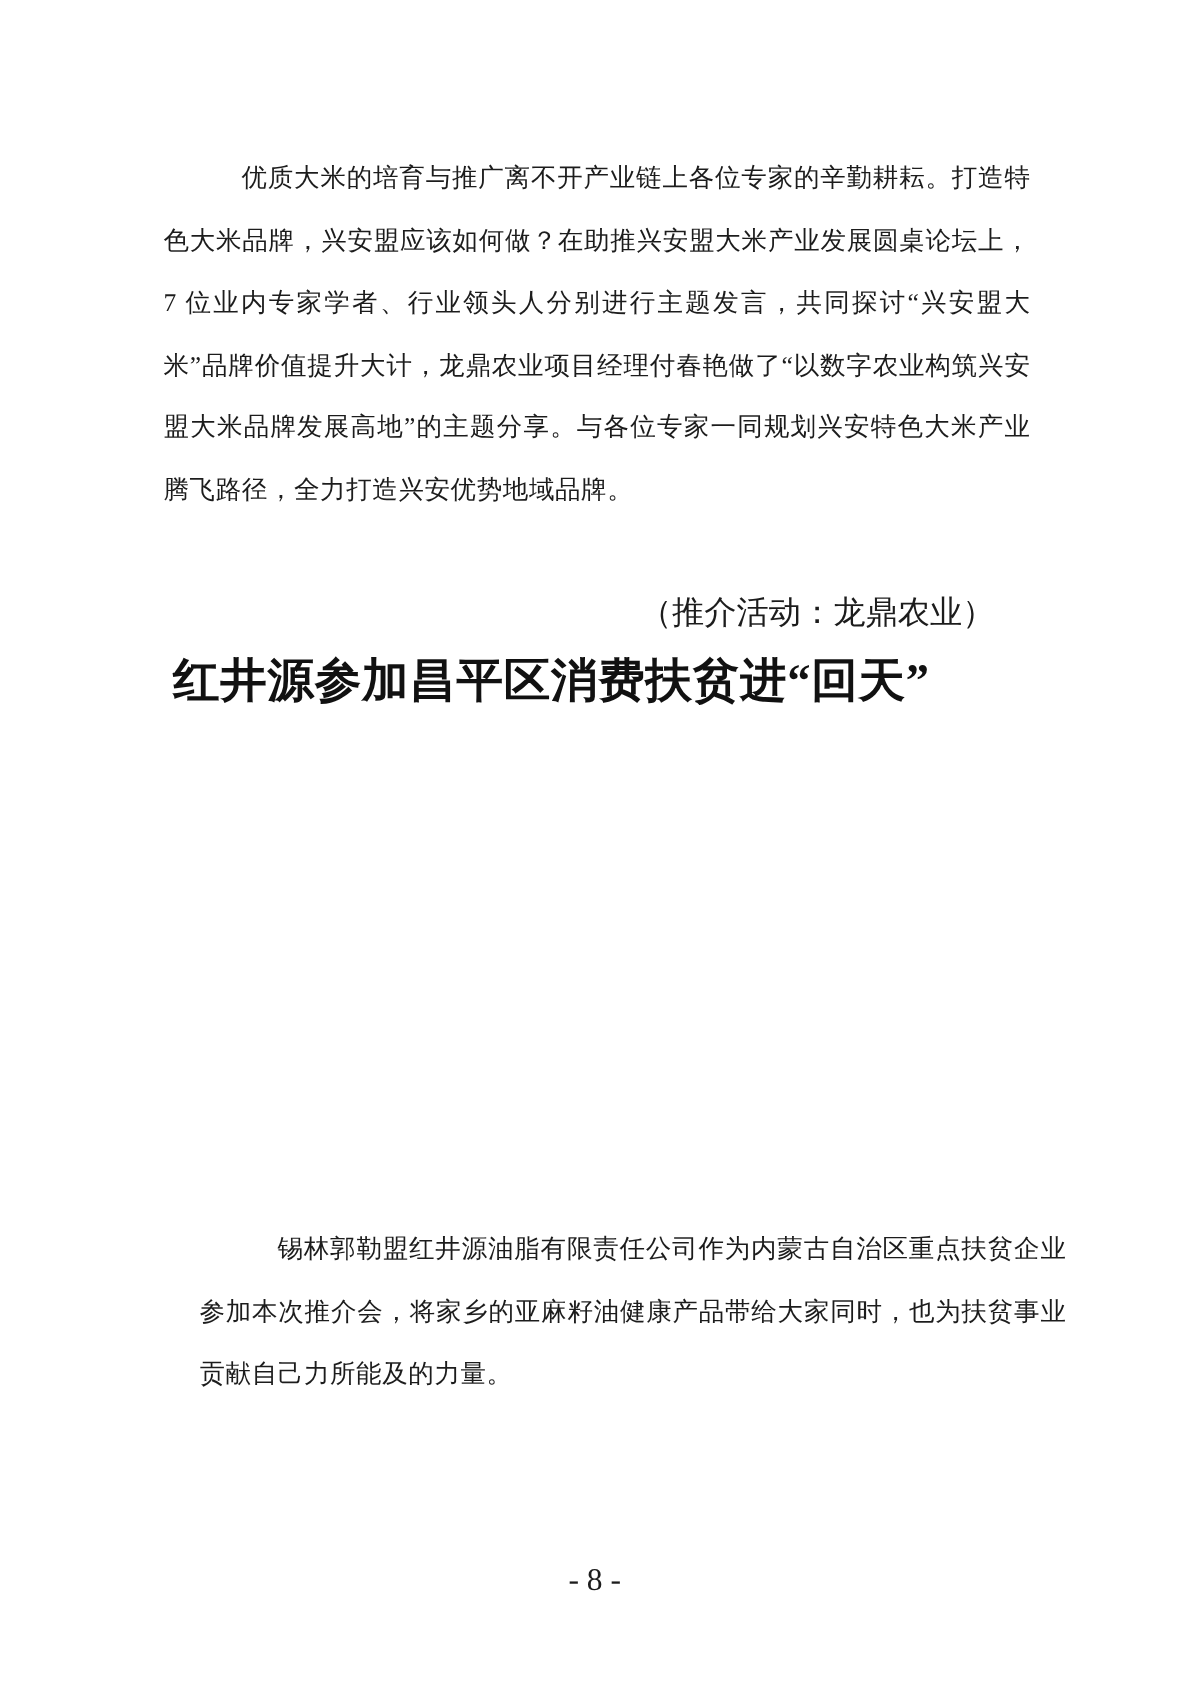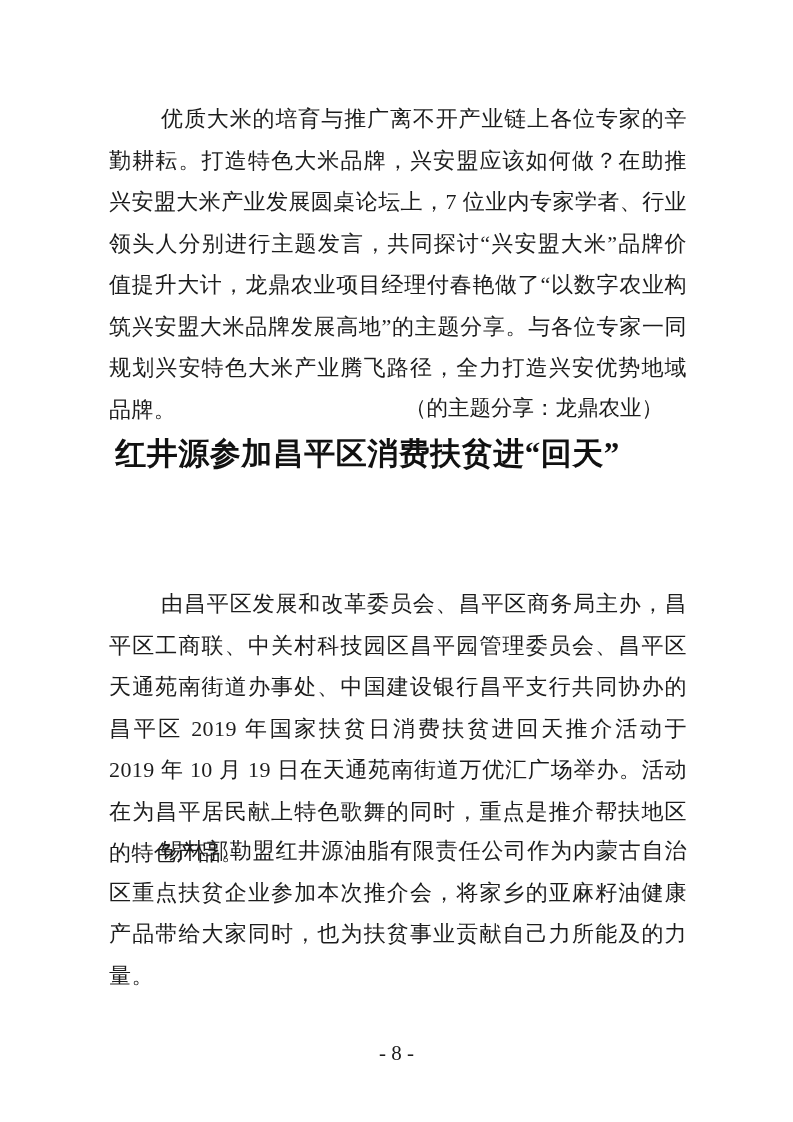--- a/index.html
+++ b/index.html
@@ -13,21 +13,21 @@
     height: 1122px;
     background: #ffffff;
     overflow: hidden;
     font-family: "Liberation Serif", "DejaVu Serif", serif;
     color: #1c1c1c;
   }
   .body-text {
     position: absolute;
     left: 109px;
     width: 578px;
-    font-size: 22px;
+    font-size: 17px;
     line-height: 41.5px;
     letter-spacing: 0.4px;
     text-align: justify;
     text-justify: inter-character;
     margin: 0;
   }
   .indent {
     text-indent: 52px;
   }
   .source-line {
@@ -37,21 +37,21 @@
     font-size: 21.5px;
     line-height: 41.5px;
     text-align: right;
     margin: 0;
     box-sizing: border-box;
   }
   .source-1 { top: 388px; padding-right: 24px; }
   .source-2 { top: 953px; padding-right: 0; }
   .para-1 { top: 98px; }
   .para-2 { top: 583px; }
-  .para-3 { top: 830px; }
+  .para-3 { top: 812px; margin-left: 24px; }
   .article-title {
     position: absolute;
     left: 0;
     width: 735px;
     text-align: center;
     font-size: 31px;
     font-weight: bold;
     line-height: 1.15;
     letter-spacing: 0.5px;
     margin: 0;
@@ -71,25 +71,24 @@
     margin: 0;
   }
 </style>
 </head>
 <body>
 
 <div class="page">
 
   <p class="body-text para-1 indent">优质大米的培育与推广离不开产业链上各位专家的辛勤耕耘。打造特色大米品牌，兴安盟应该如何做？在助推兴安盟大米产业发展圆桌论坛上，7 位业内专家学者、行业领头人分别进行主题发言，共同探讨“兴安盟大米”品牌价值提升大计，龙鼎农业项目经理付春艳做了“以数字农业构筑兴安盟大米品牌发展高地”的主题分享。与各位专家一同规划兴安特色大米产业腾飞路径，全力打造兴安优势地域品牌。</p>
 
-  <p class="source-line source-1">（的主题分享：龙鼎农业）</p>
+  <p class="source-line source-1">（推介活动：龙鼎农业）</p>
 
   <h1 class="article-title title-line-1">红井源参加昌平区消费扶贫进“回天”</h1>
 
 
-  <p class="body-text para-2 indent">由昌平区发展和改革委员会、昌平区商务局主办，昌平区工商联、中关村科技园区昌平园管理委员会、昌平区天通苑南街道办事处、中国建设银行昌平支行共同协办的昌平区 2019 年国家扶贫日消费扶贫进回天推介活动于 2019 年 10 月 19 日在天通苑南街道万优汇广场举办。活动在为昌平居民献上特色歌舞的同时，重点是推介帮扶地区的特色产品。</p>
 
   <p class="body-text para-3 indent">锡林郭勒盟红井源油脂有限责任公司作为内蒙古自治区重点扶贫企业参加本次推介会，将家乡的亚麻籽油健康产品带给大家同时，也为扶贫事业贡献自己力所能及的力量。</p>
 
 
   <p class="page-number">- 8 -</p>
 
 </div>
 
 </body></html>

